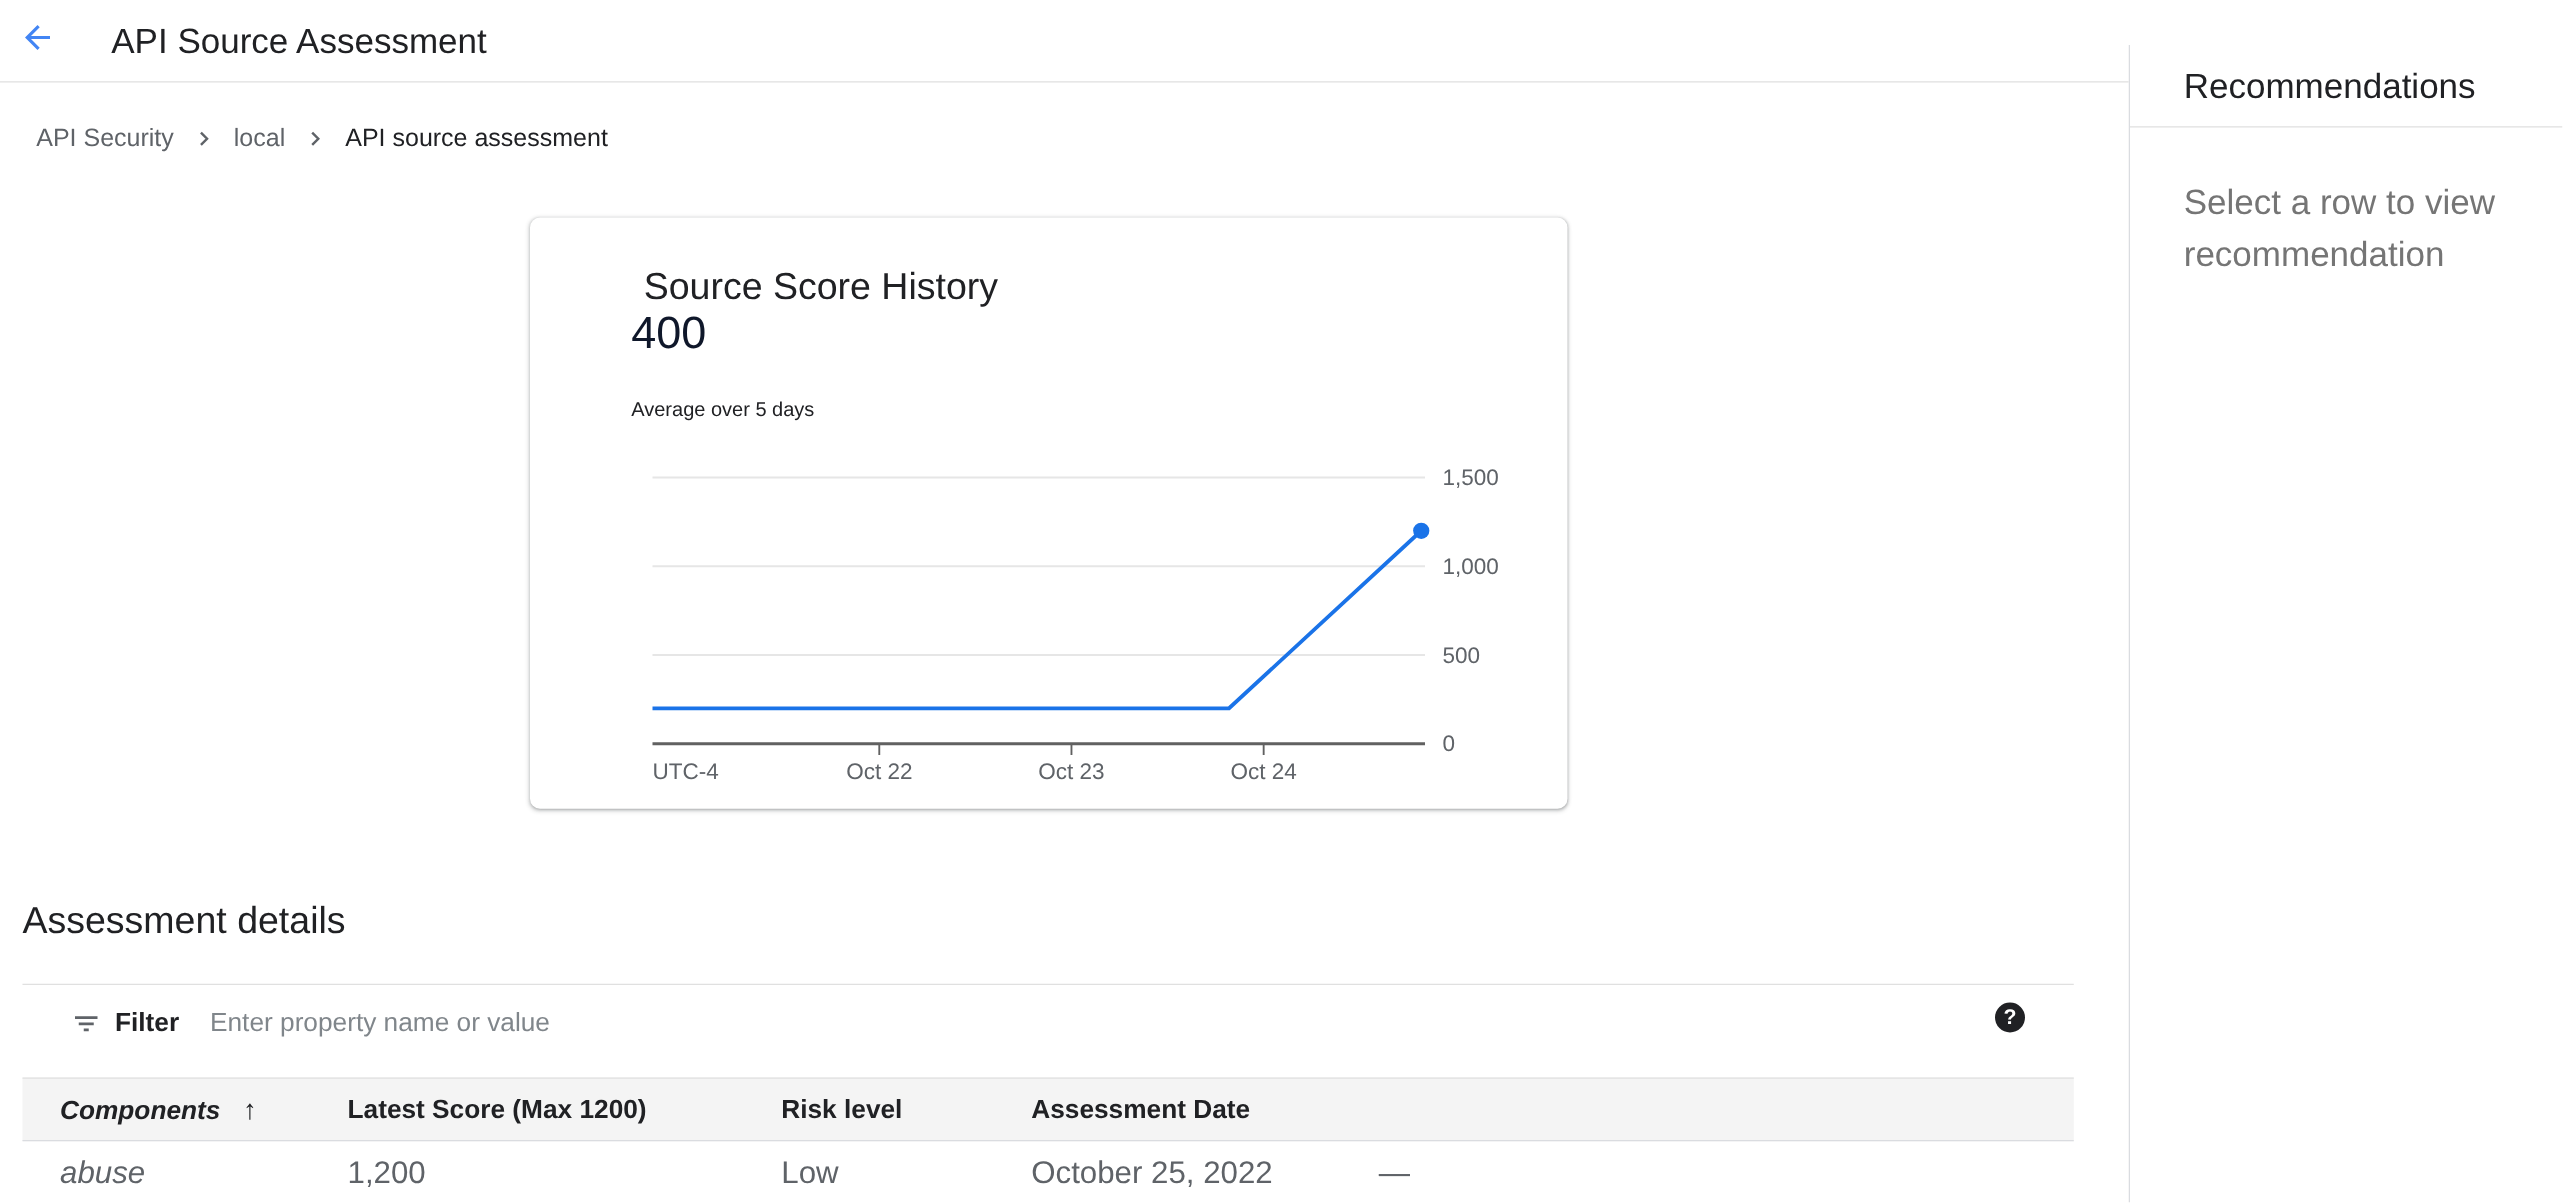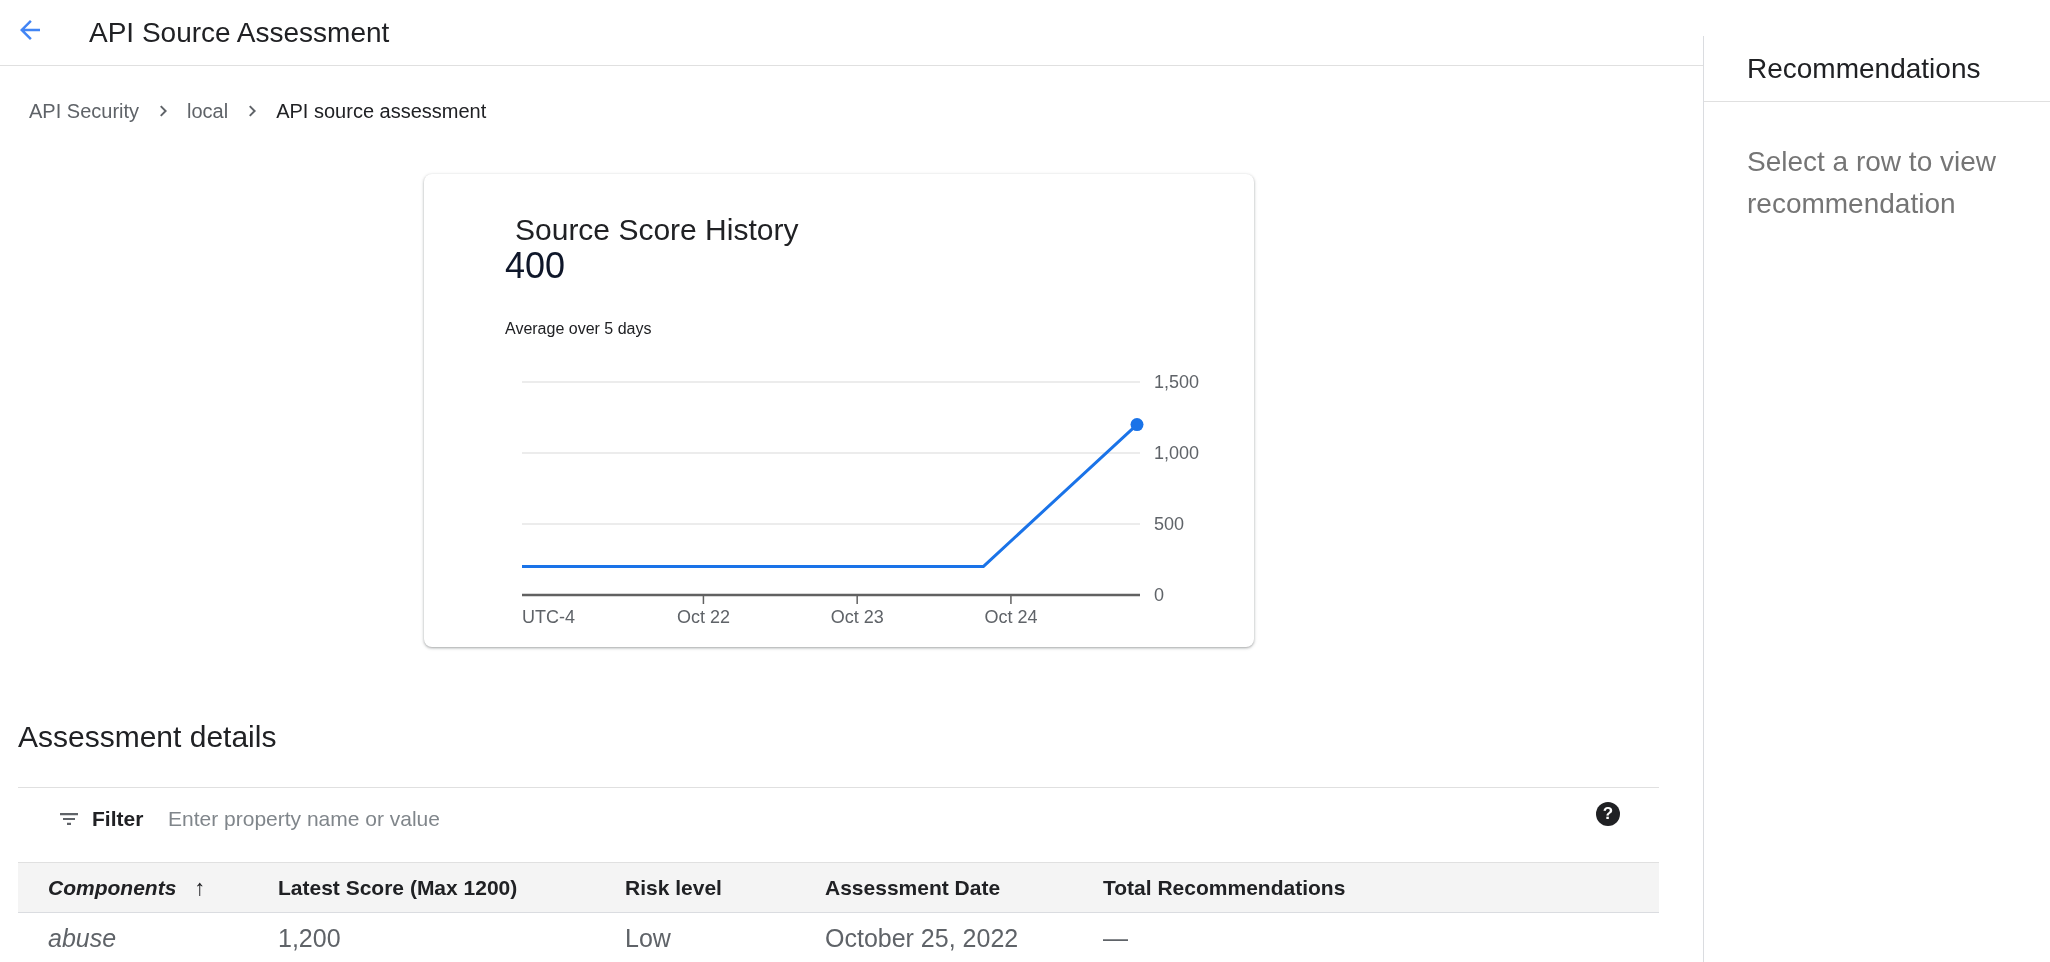--- a/index.html
+++ b/index.html
@@ -132,21 +132,20 @@
       </button>
     </div>
 
     <div class="tbl-header">
       <div class="cell c0">
         <span>Components</span><span class="sort-icon">↑</span>
       </div>
       <div class="cell c1">Latest Score (Max 1200)</div>
       <div class="cell c2">Risk level</div>
       <div class="cell c3">Assessment Date</div>
-      <div class="cell c4">Total Recommendations</div>
     </div>
 
     <div class="tbl-row">
       <div class="cell c0">abuse</div>
       <div class="cell c1">1,200</div>
       <div class="cell c2">Low</div>
       <div class="cell c3">October 25, 2022</div>
       <div class="cell c4">—</div>
     </div>
 

